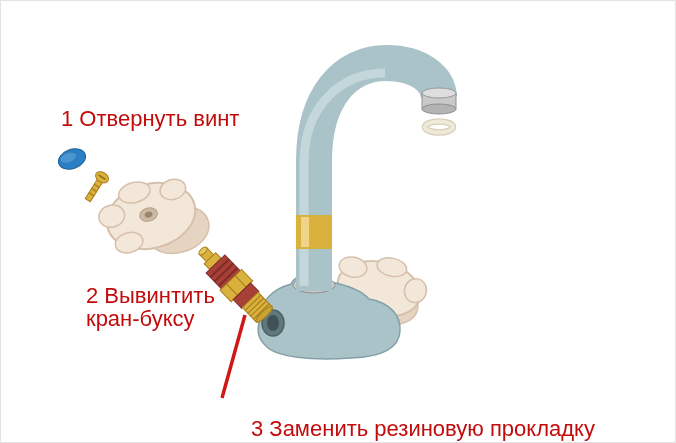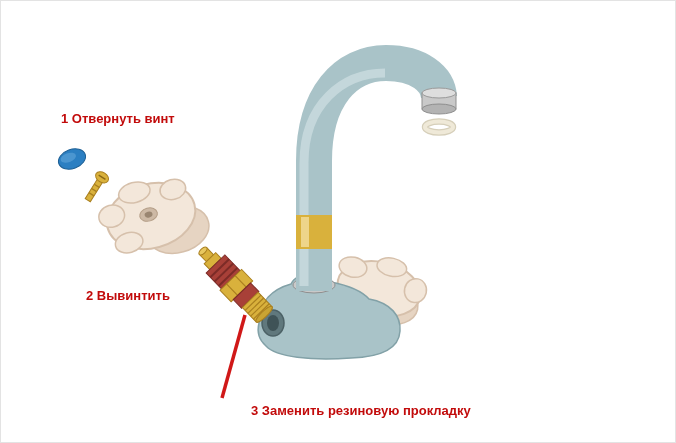--- a/index.html
+++ b/index.html
@@ -30,29 +30,29 @@
     background:var(--background);
     border:1px solid #e3e3e3;
     box-sizing:border-box;
     overflow:hidden;
     margin:0 auto;
   }
   .stage svg{position:absolute;left:0;top:0;}
   .label{
     position:absolute;
     color:var(--label-text);
-    font-weight:bold;
-    font-size:13px;
+    font-weight:normal;
+    font-size:22px;
     line-height:23px;
     white-space:nowrap;
     user-select:none;
   }
   .label1{left:60px;top:106px;}
   .label2{left:42px;top:283px;margin-left:43px;}
-  .label3{left:250px;top:398px;}
+  .label3{left:250px;top:416px;}
 
   
   .spout-tube{stroke:var(--faucet-body);}
   .spout-band{stroke:var(--brass);}
   .body-shell{fill:var(--faucet-body);stroke:var(--faucet-body-dark);}
   .cream{fill:var(--handle-cream);stroke:var(--handle-cream-dark);}
   .cream-dark{fill:#e6d4c2;stroke:var(--handle-cream-dark);}
   .brass{fill:var(--brass);stroke:var(--brass-dark);}
   .redpart{fill:var(--cartridge-red);stroke:var(--cartridge-red-dark);}
   .chrome{fill:var(--chrome);stroke:var(--chrome-dark);}
@@ -153,16 +153,17 @@
       <ellipse cx="88" cy="0" rx="3" ry="11" fill="#c9a433" stroke="#a97f1f" stroke-width="1"></ellipse>
     </g>
 
     <line class="pointer" x1="244" y1="314" x2="221" y2="397" stroke-width="3.5"></line>
   </svg>
 
   <div class="label label1">1 Отвернуть винт</div>
 
   <div class="label label2">
     <div>2 Вывинтить</div>
+    <div>кран-буксу</div>
   </div>
 
   <div class="label label3">3 Заменить резиновую прокладку</div>
 </div>
 
 </body></html>

